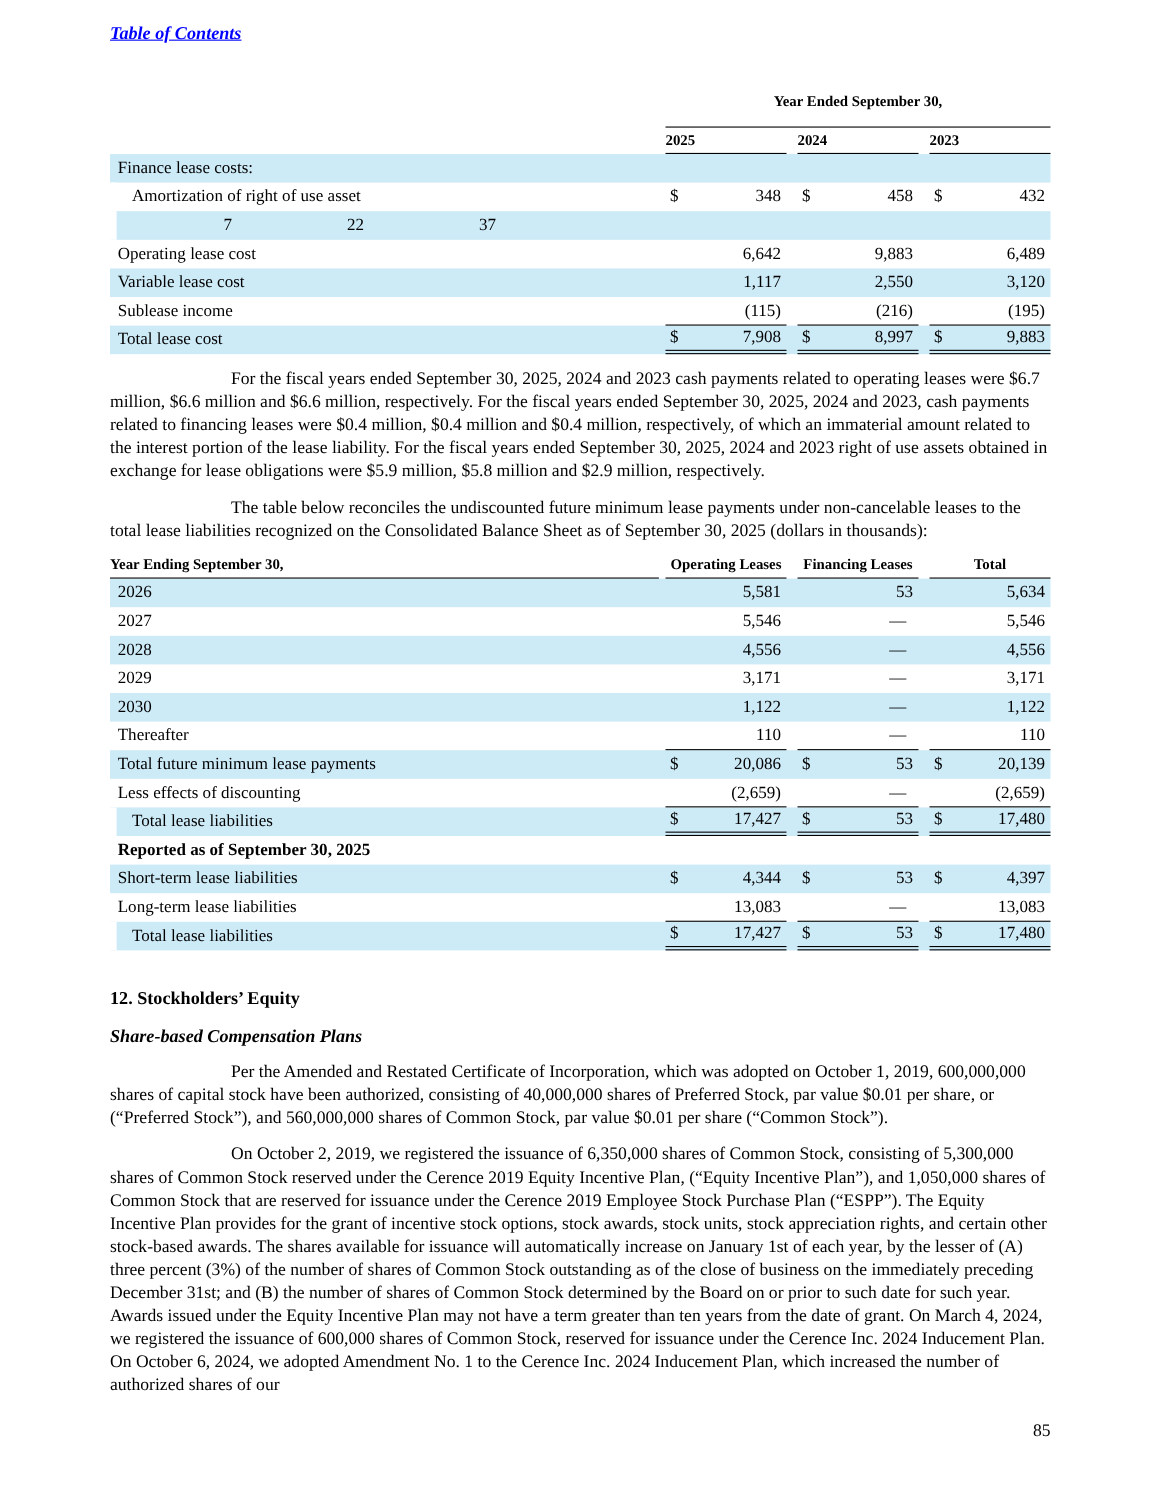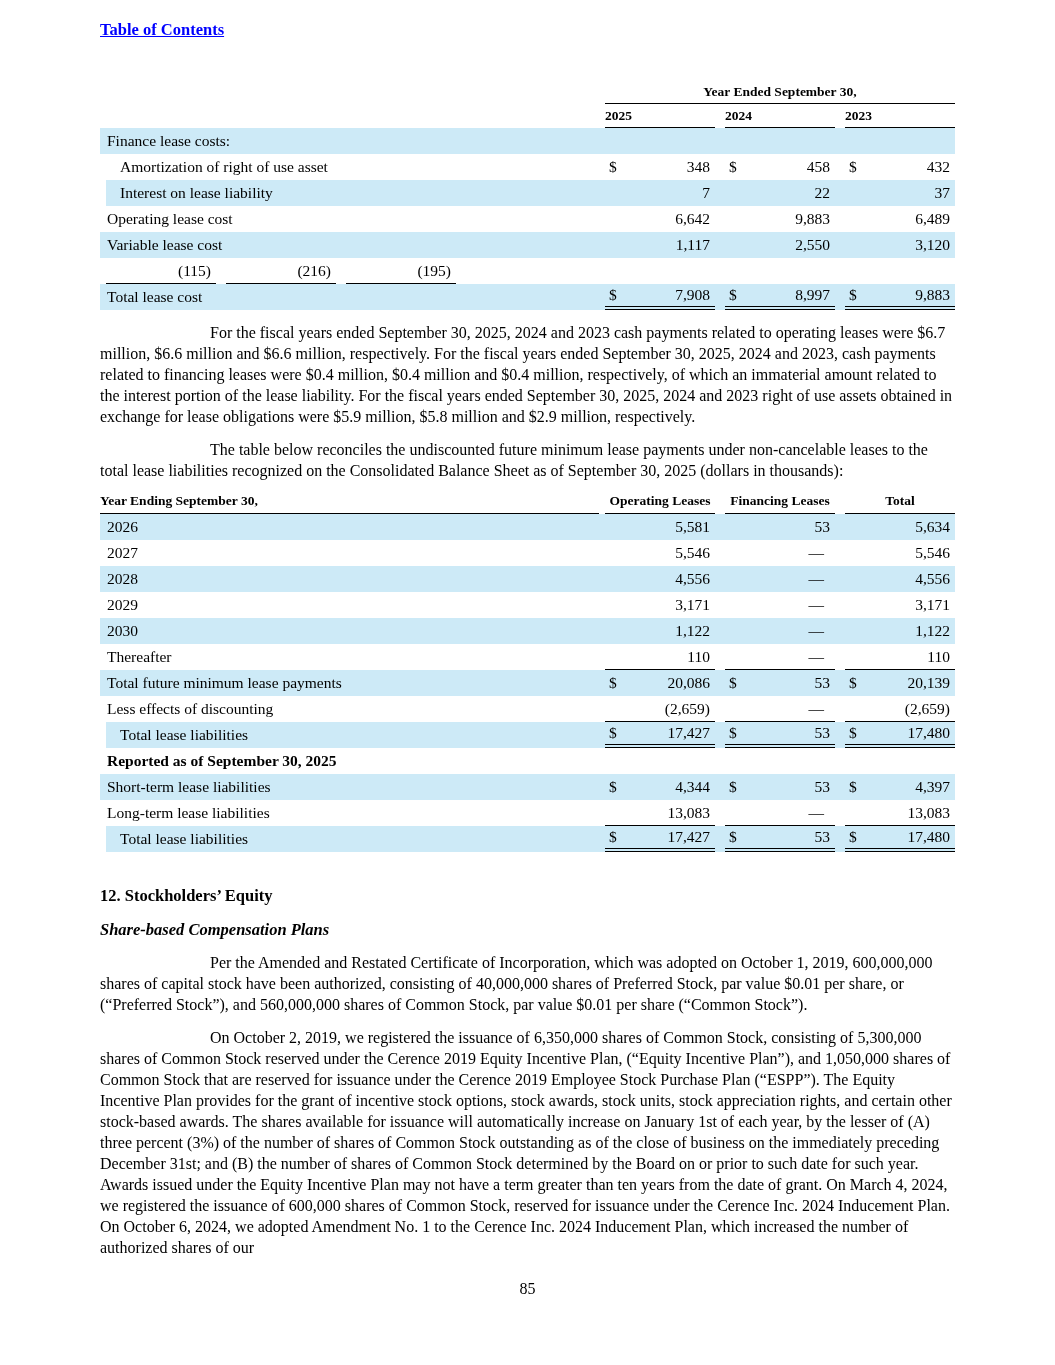--- a/index.html
+++ b/index.html
@@ -13,32 +13,33 @@
     background: #fff;
     position: relative;
   }
 
   
   .toc a {
     color: var(--link-blue, #0000ff);
     font-weight: bold;
     font-size: 16.5px;
     text-decoration: underline;
+    font-style: italic;
   }
 
   
   .fin-table { font-size: 15.5px; }
   .fin-table.t1 { margin-top: 44px; }
   .fin-table.t2 { margin-top: 12px; }
 
   .hdr-rowA, .hdr-rowB, .hdr2-row { display: flex; align-items: flex-end; }
   .hdr-spacer { width: 505px; }
   .hdr-span {
     width: 350px; text-align: center; font-weight: bold; font-size: 13.5px;
-    border-bottom: 1px solid #000; padding-bottom: 3px;
+    border-bottom: 1px solid #000; padding-bottom: 15px;
   }
   .year-cell {
     width: 110px; text-align: left; font-weight: bold; font-size: 13.5px;
     border-bottom: 1px solid #000; padding: 4px 0 3px 0;
   }
   .hdr-gap { width: 10px; }
 
   .hdr2-label {
     width: 499px; margin-right: 6px; font-weight: bold; font-size: 13.5px;
     border-bottom: 1px solid #000; padding-bottom: 4px;
@@ -78,21 +79,21 @@
     font-weight: bold;
   }
   .subsection-heading {
     margin: 14px 0 0 0;
     font-size: 16.5px;
     font-weight: bold;
     font-style: italic;
   }
   .page-num {
     margin-top: 22px;
-    text-align: center;
+    text-align: right;
     font-size: 16px;
   }
 </style>
 </head>
 <body>
 
 <div class="page">
 
   <div class="toc">
     <a href="#">Table of Contents</a>
@@ -143,21 +144,20 @@
             <span class="t-val">458</span>
           </div>
           <div class="t-gap"></div>
           <div class="t-group">
             <span class="t-dollar">$</span>
             <span class="t-val">432</span>
           </div>
         </div>
         <div class="t-row shaded indent-row">
           <div class="notch"></div>
-          <div class="t-label">Interest on lease liability</div>
           <div class="t-group">
             <span class="t-dollar"></span>
             <span class="t-val">7</span>
           </div>
           <div class="t-gap"></div>
           <div class="t-group">
             <span class="t-dollar"></span>
             <span class="t-val">22</span>
           </div>
           <div class="t-gap"></div>
@@ -197,20 +197,21 @@
             <span class="t-val">2,550</span>
           </div>
           <div class="t-gap"></div>
           <div class="t-group">
             <span class="t-dollar"></span>
             <span class="t-val">3,120</span>
           </div>
         </div>
         <div class="t-row">
           <div class="notch"></div>
+          <div class="t-label">Sublease income</div>
           <div class="t-group rule-single">
             <span class="t-dollar"></span>
             <span class="t-val">(115)</span>
           </div>
           <div class="t-gap"></div>
           <div class="t-group rule-single">
             <span class="t-dollar"></span>
             <span class="t-val">(216)</span>
           </div>
           <div class="t-gap"></div>

